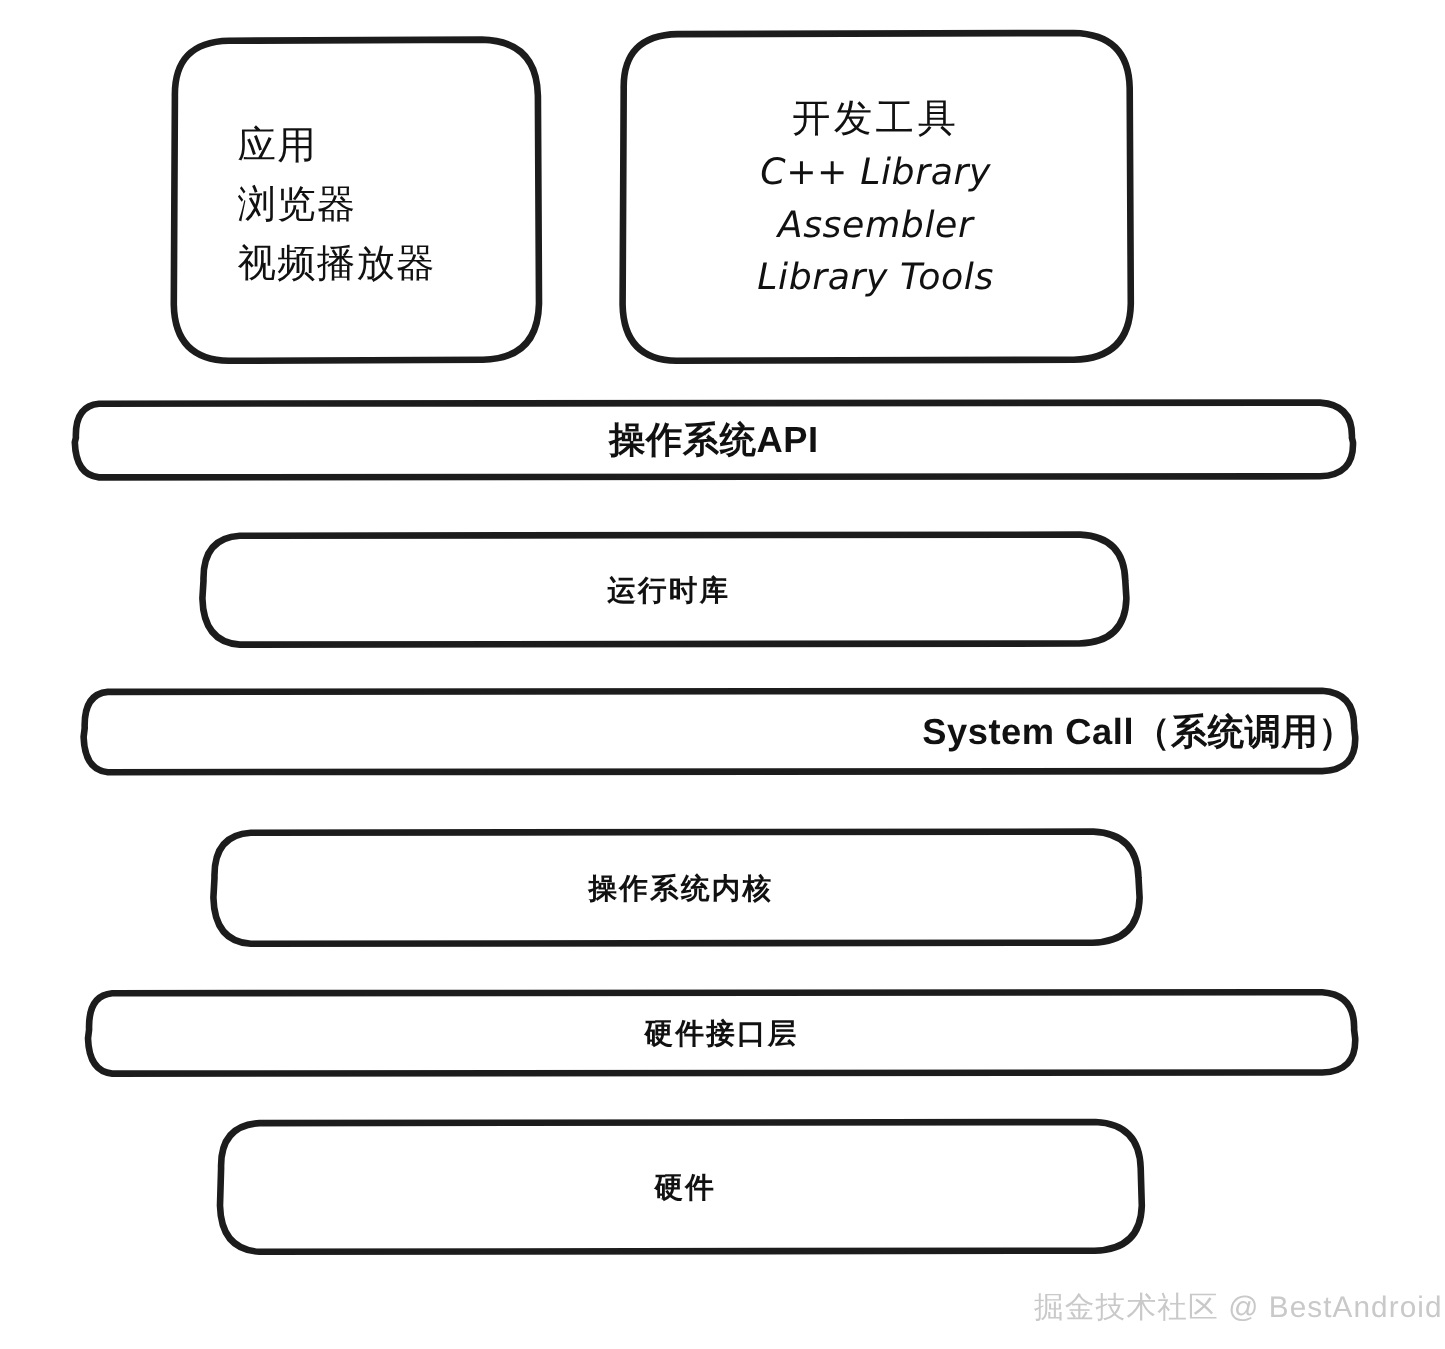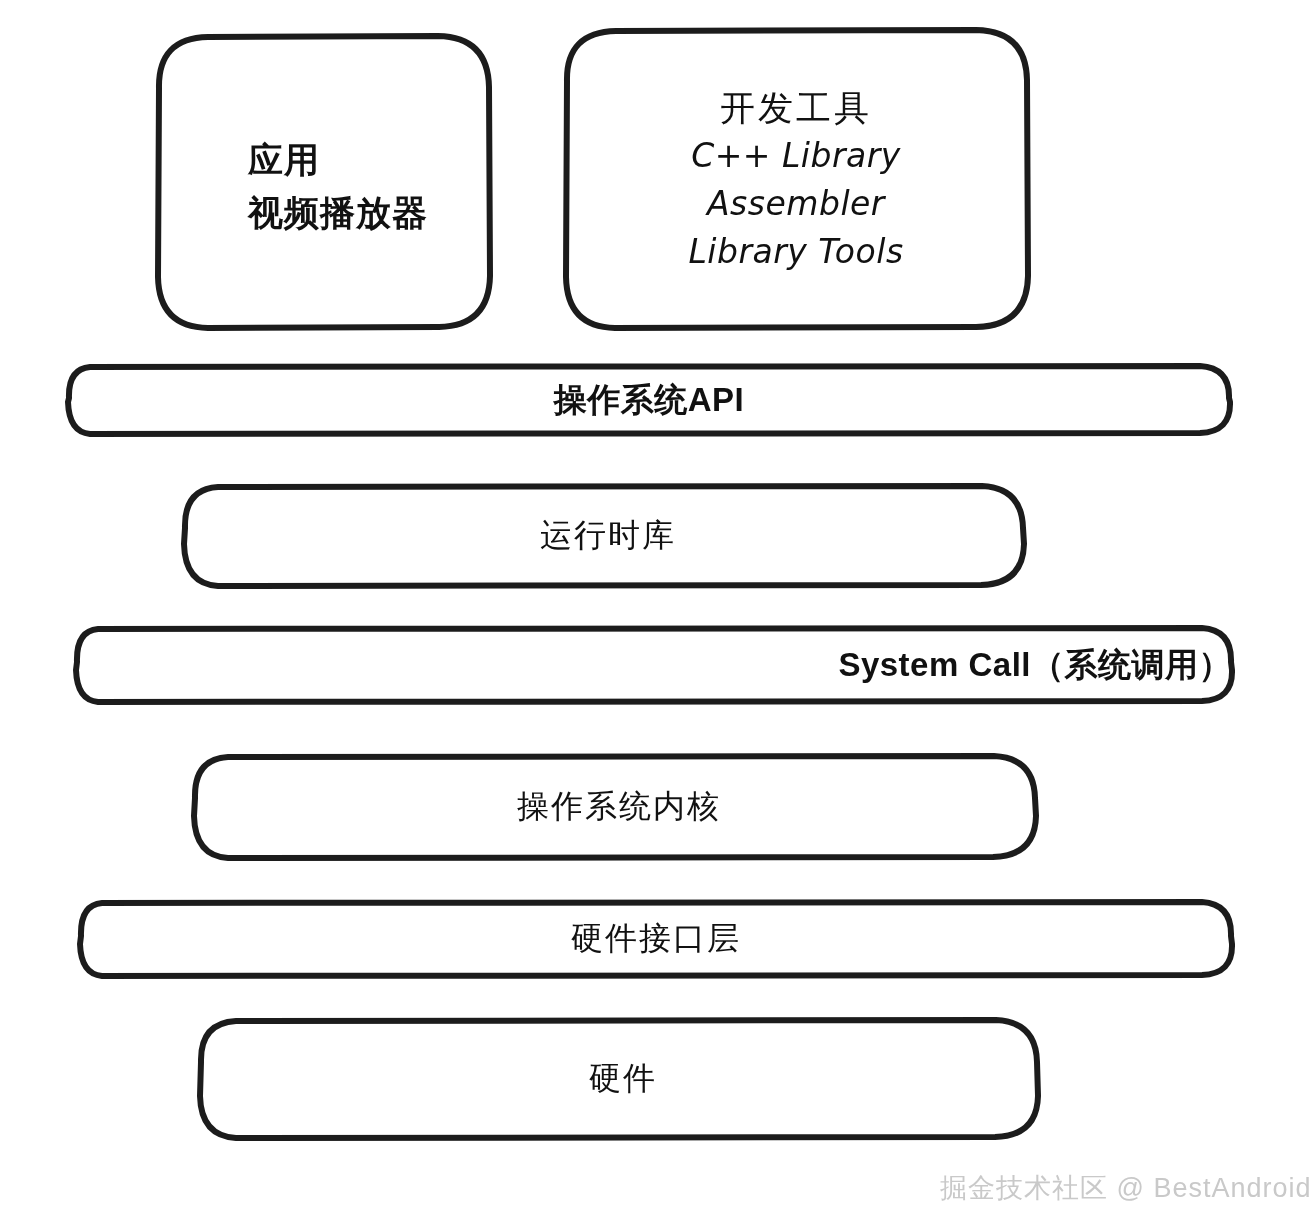--- a/index.html
+++ b/index.html
@@ -60,24 +60,23 @@
     justify-content: flex-start;
     align-items: center;
   }
   #box-apps .lines {
     padding-left: 58px;
     text-align: left;
   }
   #box-apps .cjk-line {
     font-size: 35px;
     line-height: 1.52;
-    font-weight: 700;
+    font-weight: 400;
     letter-spacing: 1px;
     white-space: nowrap;
-    margin-left: 32px;
   }
 
   
   #box-tools {
     left: 566px;
     top: 30px;
     width: 460px;
     height: 306px;
   }
   #box-tools .lines {
@@ -95,22 +94,22 @@
     font-family: "DejaVu Sans", sans-serif;
     font-size: 33px;
     line-height: 1.45;
     font-weight: 400;
     font-style: italic;
     letter-spacing: 0.5px;
   }
 
   
   .bar-label {
-    font-size: 32px;
-    font-weight: 400;
+    font-size: 26px;
+    font-weight: 700;
     letter-spacing: 2px;
     white-space: nowrap;
   }
   .bar-label.mixed {
     font-size: 33px;
     font-weight: 600;
     letter-spacing: 0.5px;
   }
 
   #bar-api     { left: 68px;  top: 366px;  width: 1162px; height: 68px; }
@@ -138,20 +137,21 @@
 <body>
 
 <div id="diagram">
 
   <svg class="sketch-svg" width="348" height="316" style="left:150px; top:28px;">
     <path d="M 58 9 L 288 8 Q 338 9 339 59 L 340 248 Q 339 298 289 299 L 58 300 Q 9 299 8 249 L 9 60 Q 8 10 58 9 Z" stroke-width="6"></path>
   </svg>
   <div class="node" id="box-apps">
     <div class="lines">
       <div class="cjk-line">应用</div>
+      <div class="cjk-line">浏览器</div>
       <div class="cjk-line">视频播放器</div>
     </div>
   </div>
 
   <svg class="sketch-svg" width="478" height="324" style="left:558px; top:22px;">
     <path d="M 58 9 L 418 8 Q 468 9 469 58 L 470 254 Q 469 304 418 305 L 57 306 Q 9 305 8 255 L 9 59 Q 8 10 58 9 Z" stroke-width="6"></path>
   </svg>
   <div class="node" id="box-tools">
     <div class="lines">
       <div class="title-cjk">开发工具</div>

